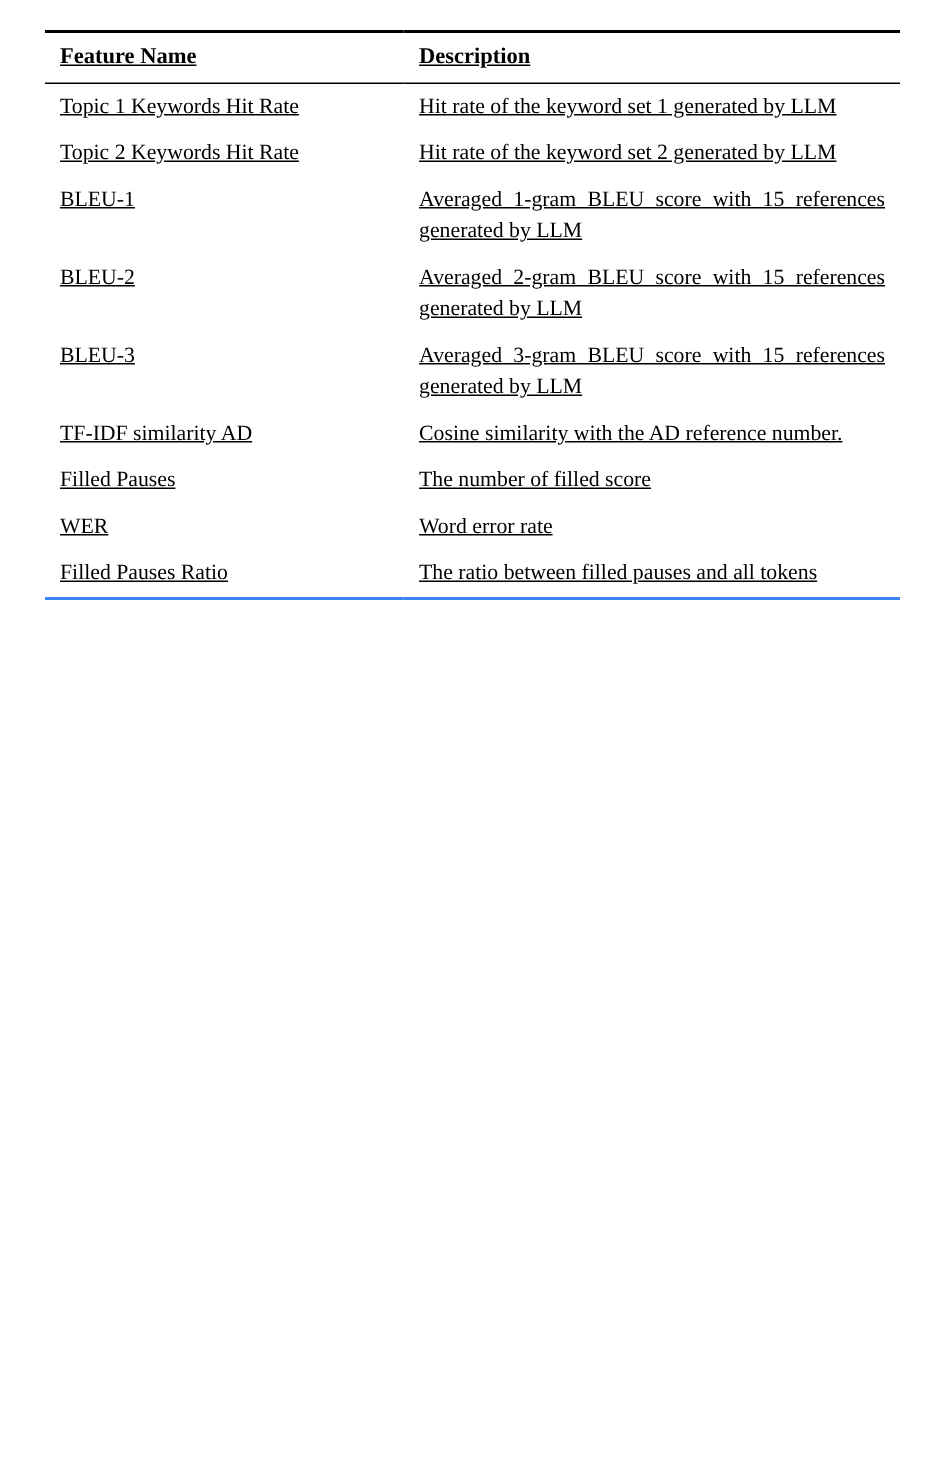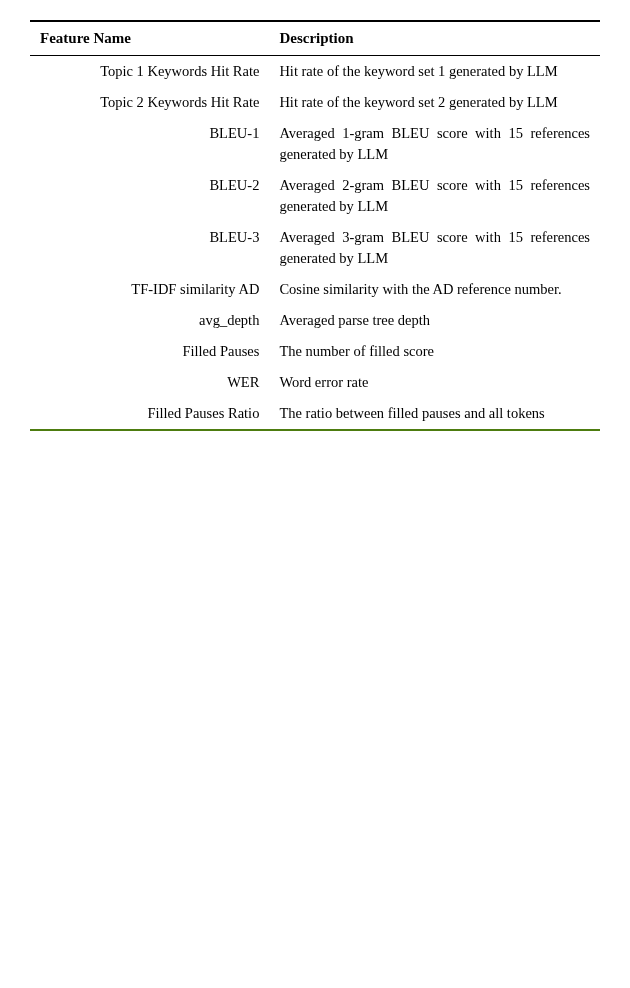--- a/index.html
+++ b/index.html
@@ -15,21 +15,22 @@
       color: #000;
       width: 630px;
       min-height: 988px;
       padding: 20px 30px;
     }
 
     table {
       width: 100%;
       border-collapse: collapse;
       border-top: 2px solid #000;
-      border-bottom: 2px solid #4d7c0f;
+      border-bottom: 2px solid #3b82f6;
+      text-decoration: underline;
     }
 
     thead tr {
       border-bottom: 1.5px solid #000;
     }
 
     thead th {
       padding: 8px 10px 8px 10px;
       text-align: left;
       font-weight: bold;
@@ -43,21 +44,20 @@
     tbody td {
       padding: 5px 10px;
       vertical-align: top;
       font-size: 14.5px;
       line-height: 1.45;
     }
 
     tbody td:first-child {
       width: 42%;
       white-space: nowrap;
-      text-align: right;
     }
 
     tbody td:last-child {
       width: 58%;
       text-align: justify;
     }
   </style>
 </head>
 <body>
 
@@ -87,24 +87,20 @@
       </tr>
       <tr>
         <td>BLEU-3</td>
         <td>Averaged 3-gram BLEU score with 15 references generated by LLM</td>
       </tr>
       <tr>
         <td>TF-IDF similarity AD</td>
         <td>Cosine similarity with the AD reference number.</td>
       </tr>
       <tr>
-        <td>avg_depth</td>
-        <td>Averaged parse tree depth</td>
-      </tr>
-      <tr>
         <td>Filled Pauses</td>
         <td>The number of filled score</td>
       </tr>
       <tr>
         <td>WER</td>
         <td>Word error rate</td>
       </tr>
       <tr>
         <td>Filled Pauses Ratio</td>
         <td>The ratio between filled pauses and all tokens</td>

